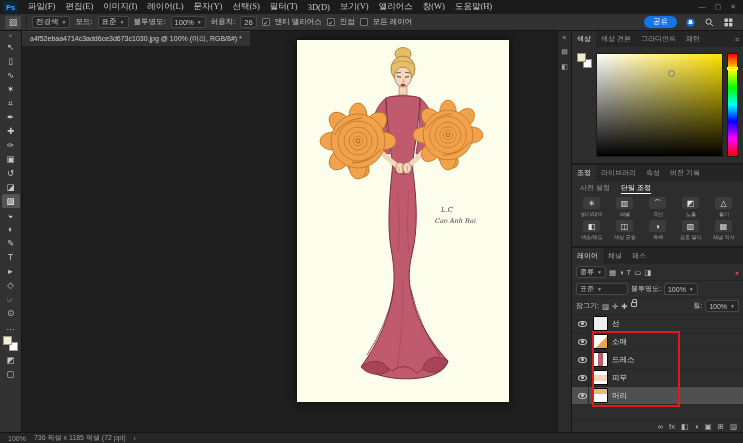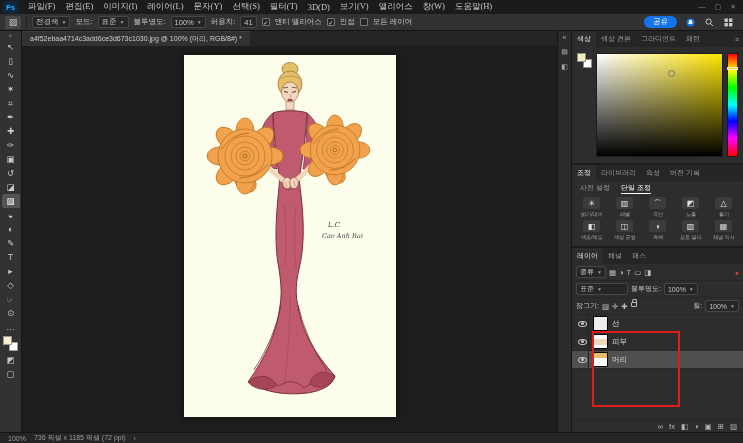--- a/index.html
+++ b/index.html
@@ -35,21 +35,21 @@
   .toolbar { width:22px; background:#323232; border-right:1px solid #161616;
     display:flex; flex-direction:column; align-items:center; padding-top:1px; }
   .tb-collapse { font-size:6px; color:#9a9a9a; height:8px; }
   .tool { width:18px; height:14px; display:flex; align-items:center; justify-content:center;
     font-size:8.5px; color:#c9c9c9; border-radius:2px; }
   .tool.selected { background:#545454; color:#fff; }
   .fgbg { position:relative; width:15px; height:15px; margin:2px 0; }
   .fg-sw { position:absolute; top:0; left:0; width:9px; height:9px; background:#f5efcf; border:1px solid #9a9a9a; }
   .bg-sw { position:absolute; bottom:0; right:0; width:9px; height:9px; background:#ffffff; border:1px solid #9a9a9a; }
 
-  .doc-area { flex:1; display:flex; flex-direction:column; min-width:0;text-align:center; }
+  .doc-area { flex:1; display:flex; flex-direction:row; min-width:0;text-align:center; }
   .tabbar { height:15px; background:#252525; display:flex; align-items:flex-end; }
   .doc-tab { background:#323232; height:15px; display:flex; align-items:center; padding:0 8px;
     font-size:7px; color:#cfcfcf; max-width:270px; white-space:nowrap; overflow:hidden; border-top:1px solid #3d3d3d; }
   .canvas-area { flex:1; background:#1e1e1e; display:flex; justify-content:center; }
   .artboard { width:212px; height:362px; margin-top:9px; background:#fdfdec;
     box-shadow:0 0 8px rgba(0,0,0,.7); }
   .artboard svg { display:block; }
 
   .collapse-strip { width:14px; background:#2b2b2b; border-left:1px solid #161616;
     display:flex; flex-direction:column; align-items:center; gap:7px; padding-top:3px;
@@ -154,21 +154,21 @@
     <span>표준</span>
       <span class="car">▼</span>
   </span>
   <span class="opt-label">불투명도:</span>
   <span class="dd">
     <span>100%</span>
       <span class="car">▼</span>
   </span>
   <span class="opt-label">허용치:</span>
   <span class="dd">
-    <span>41</span>
+    <span>26</span>
   </span>
   <span class="cb">✓</span>
   <span class="opt-label">앤티 앨리어스</span>
   <span class="cb">✓</span>
   <span class="opt-label">인접</span>
   <span class="cb"></span>
   <span class="opt-label">모든 레이어</span>
   <div class="opt-right">
     <span class="share-btn">공유</span>
     <span class="icon-btn">
@@ -433,20 +433,34 @@
           <span class="eye-cell">
               <span class="eye-shape"></span>
             </span>
           <span class="th th-line"></span>
           <span>선</span>
         </div>
         <div class="layer-row">
           <span class="eye-cell">
               <span class="eye-shape"></span>
             </span>
+          <span class="th th-sleeve"></span>
+          <span>소매</span>
+        </div>
+        <div class="layer-row">
+          <span class="eye-cell">
+              <span class="eye-shape"></span>
+            </span>
+          <span class="th th-dress"></span>
+          <span>드레스</span>
+        </div>
+        <div class="layer-row">
+          <span class="eye-cell">
+              <span class="eye-shape"></span>
+            </span>
           <span class="th th-skin"></span>
           <span>피부</span>
         </div>
         <div class="layer-row selected">
           <span class="eye-cell">
               <span class="eye-shape"></span>
             </span>
           <span class="th th-hair"></span>
           <span>머리</span>
         </div>

